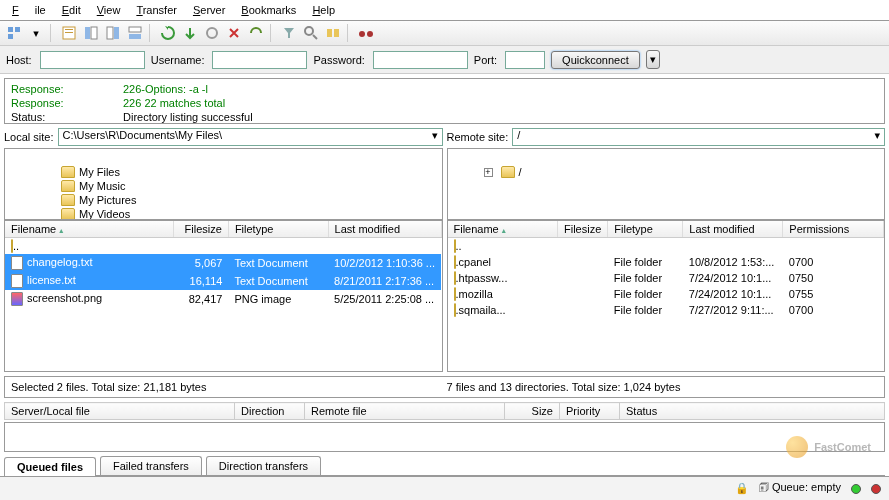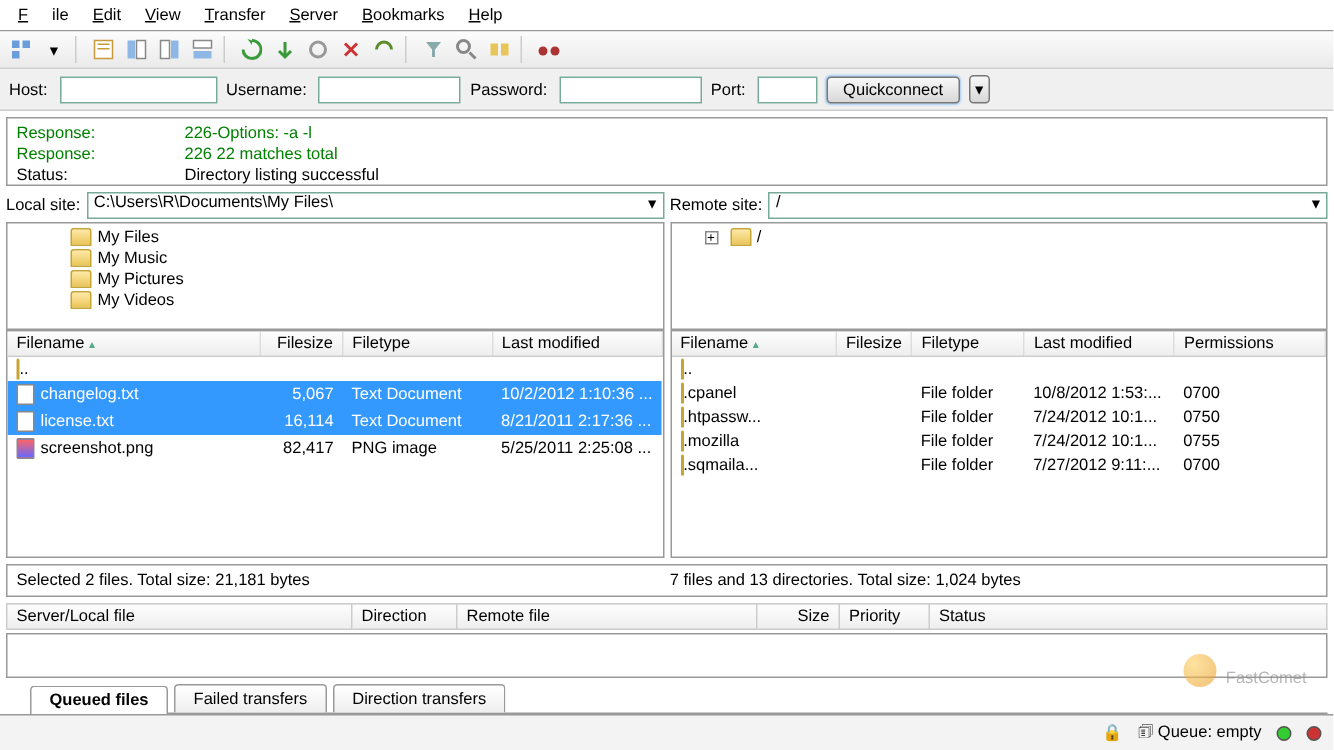--- a/index.html
+++ b/index.html
@@ -16,43 +16,43 @@
 .qc-btn { border: 1px solid #777; border-radius: 3px; padding: 2px 10px; background: linear-gradient(#f8f8f8,#d8d8d8); box-shadow: 0 0 2px #5af; }
 .qc-drop { width:14px; border:1px solid #777; border-radius:3px; padding:2px 2px; background:linear-gradient(#f8f8f8,#d8d8d8); text-align:center;}
 .log { height: 46px; overflow: auto; border: 1px solid #999; margin: 4px; padding: 2px 4px; color: #008000; }
 .log .status-line { color: #000; }
 .log td:first-child { width: 110px; }
 .panes { display: flex; flex: 1; min-height: 0; gap: 4px; padding: 0 4px; }
 .pane { flex: 1; display: flex; flex-direction: column; min-height: 0; }
 .site-row { display: flex; align-items: center; gap: 4px; margin-bottom: 2px; }
 .site-row label { white-space: nowrap; }
 .site-row .combo { flex: 1; border: 1px solid #7a9; height: 18px; padding: 0 4px; display:flex; align-items:flex-start; justify-content:space-between; background:#fff;}
-.tree { border: 1px solid #999; height: 72px; overflow: auto; padding: 2px; background:#fff; }
+.tree { border: 1px solid #999; height: 72px; overflow: auto; padding: 16px; background:#fff; }
 .tree-row { display: flex; align-items: center; gap: 4px; padding: 1px 0 1px 20px; }
 .tree-row.deep { padding-left: 40px; }
 .folder-ico { width:14px; height:12px; background: linear-gradient(#ffe9a8,#e9c559); border:1px solid #c7a532; border-radius:2px 2px 0 0;}
 .list { border: 1px solid #999; flex: 1; overflow: auto; background:#fff; }
 .list table { width: 100%; border-collapse: collapse; }
 .list th { text-align: left; padding: 2px 6px; background: linear-gradient(#fdfdfd,#eee); border-right: 1px solid #ddd; border-bottom: 1px solid #ccc; font-weight: normal; }
 .list td { padding: 2px 6px; white-space: nowrap; }
 .list tr.selected td { background: #3399ff; color: #fff; }
 .list tr.up td { color:#000; }
 .file-ico{display:inline-block;width:12px;height:14px;border:1px solid #888;background:#fff;margin-right:4px;vertical-align:middle;border-radius:1px;}
 .status-strip { border: 1px solid #999; margin: 4px; padding: 4px 6px; display:flex; gap:4px;}
 .status-strip > div{flex:1;}
 .queue-header { margin: 0 4px; }
 .queue-header table { width:100%; border-collapse: collapse;}
 .queue-header th { text-align:left; padding:2px 6px; background:linear-gradient(#fdfdfd,#eee); border:1px solid #ccc; font-weight:normal;}
 .queue-body { height: 30px; border:1px solid #999; margin: 2px 4px 0 4px;}
-.tabs { display:flex; margin: 4px 4px 0 20px; border-bottom:1px solid #999;}
+.tabs { display:flex; margin: 4px 4px 0 4px; border-bottom:1px solid #999;}
 .tab { border:1px solid #999; border-bottom:none; padding:3px 12px; margin-right:4px; background:linear-gradient(#fff,#eee); border-radius:3px 3px 0 0;}
 .tab.active { font-weight:bold; background:#fff; position:relative; top:1px;}
 .footer { display:flex; align-items:center; justify-content:flex-end; border-top:1px solid #999; padding:2px 8px; gap:10px; background:#f3f3f3;}
 .footer .led { width:10px; height:10px; border-radius:50%; border:1px solid #555;}
-.brand{position:absolute; right:18px; bottom:42px; font-size:24px; font-weight:normal; color:#888; display:flex; align-items:flex-end; gap:6px; opacity:.6}
+.brand{position:absolute; right:18px; bottom:42px; font-size:24px; font-weight:bold; color:#888; display:flex; align-items:center; gap:6px; opacity:.6}
 .brand-icon{width:22px;height:22px;border-radius:50%;background:radial-gradient(circle at 30% 30%, #ffd060, #e69820);}
 .sort-ico{font-size:8px; color:#5a8;}
 </style>
 </head>
 <body>
 
 <div class="menubar">
   <span><u>F</u><span></span>ile</span>
   <span><u>E</u>dit</span>
   <span><u>V</u>iew</span>

